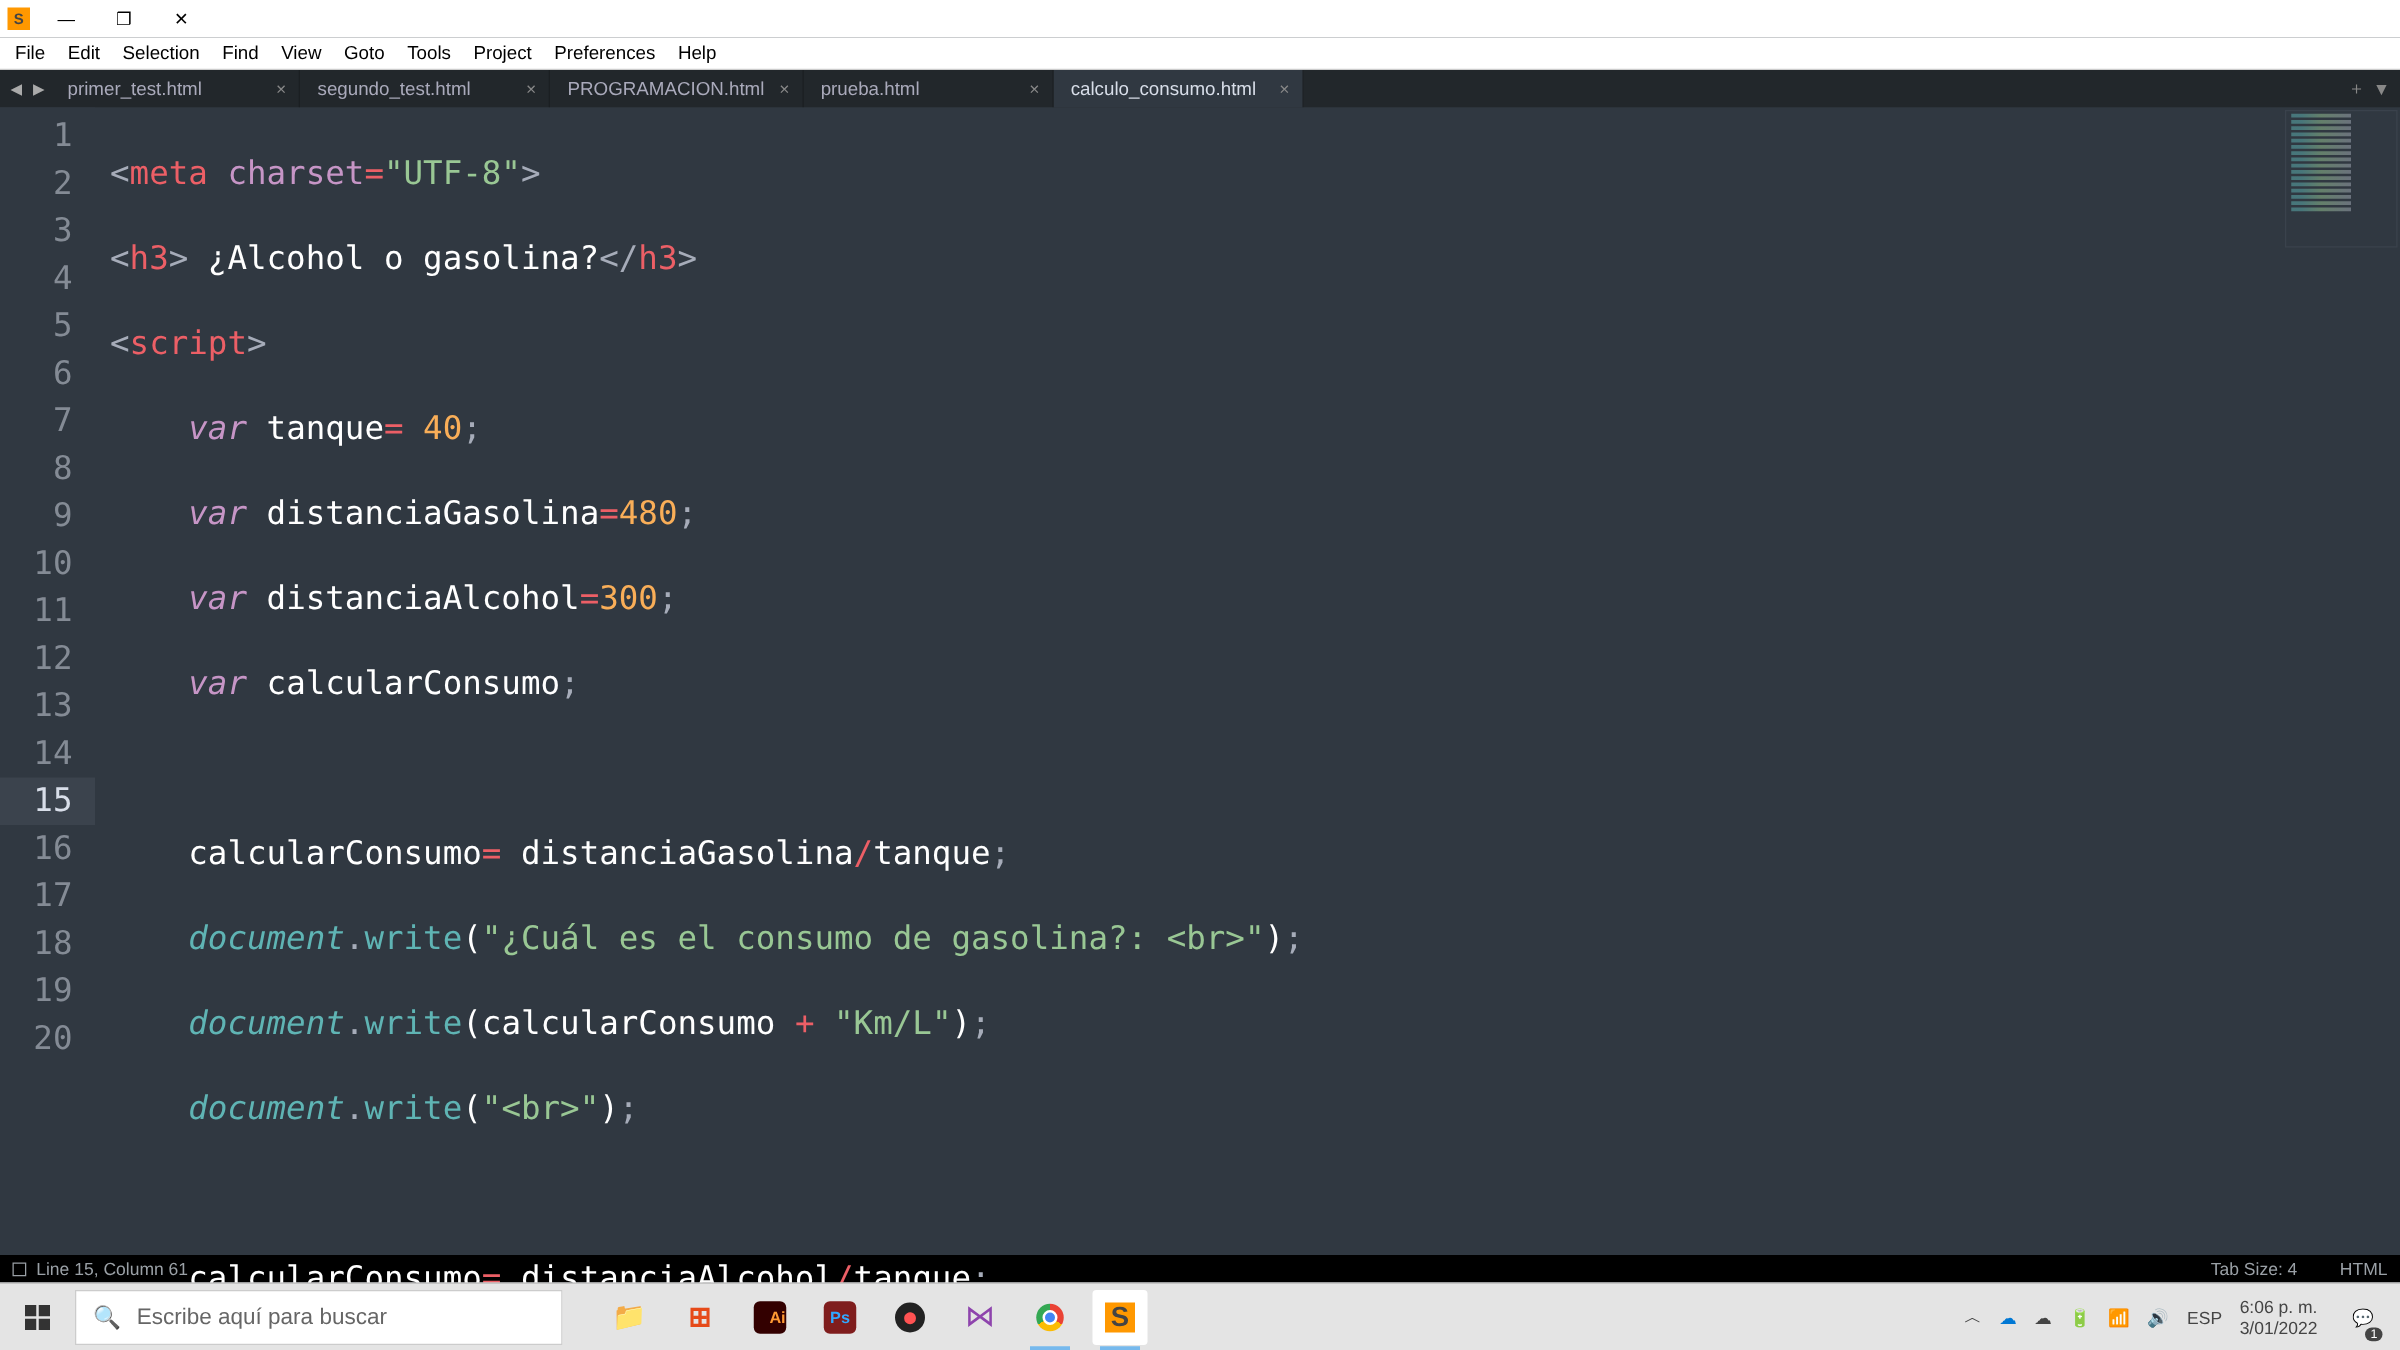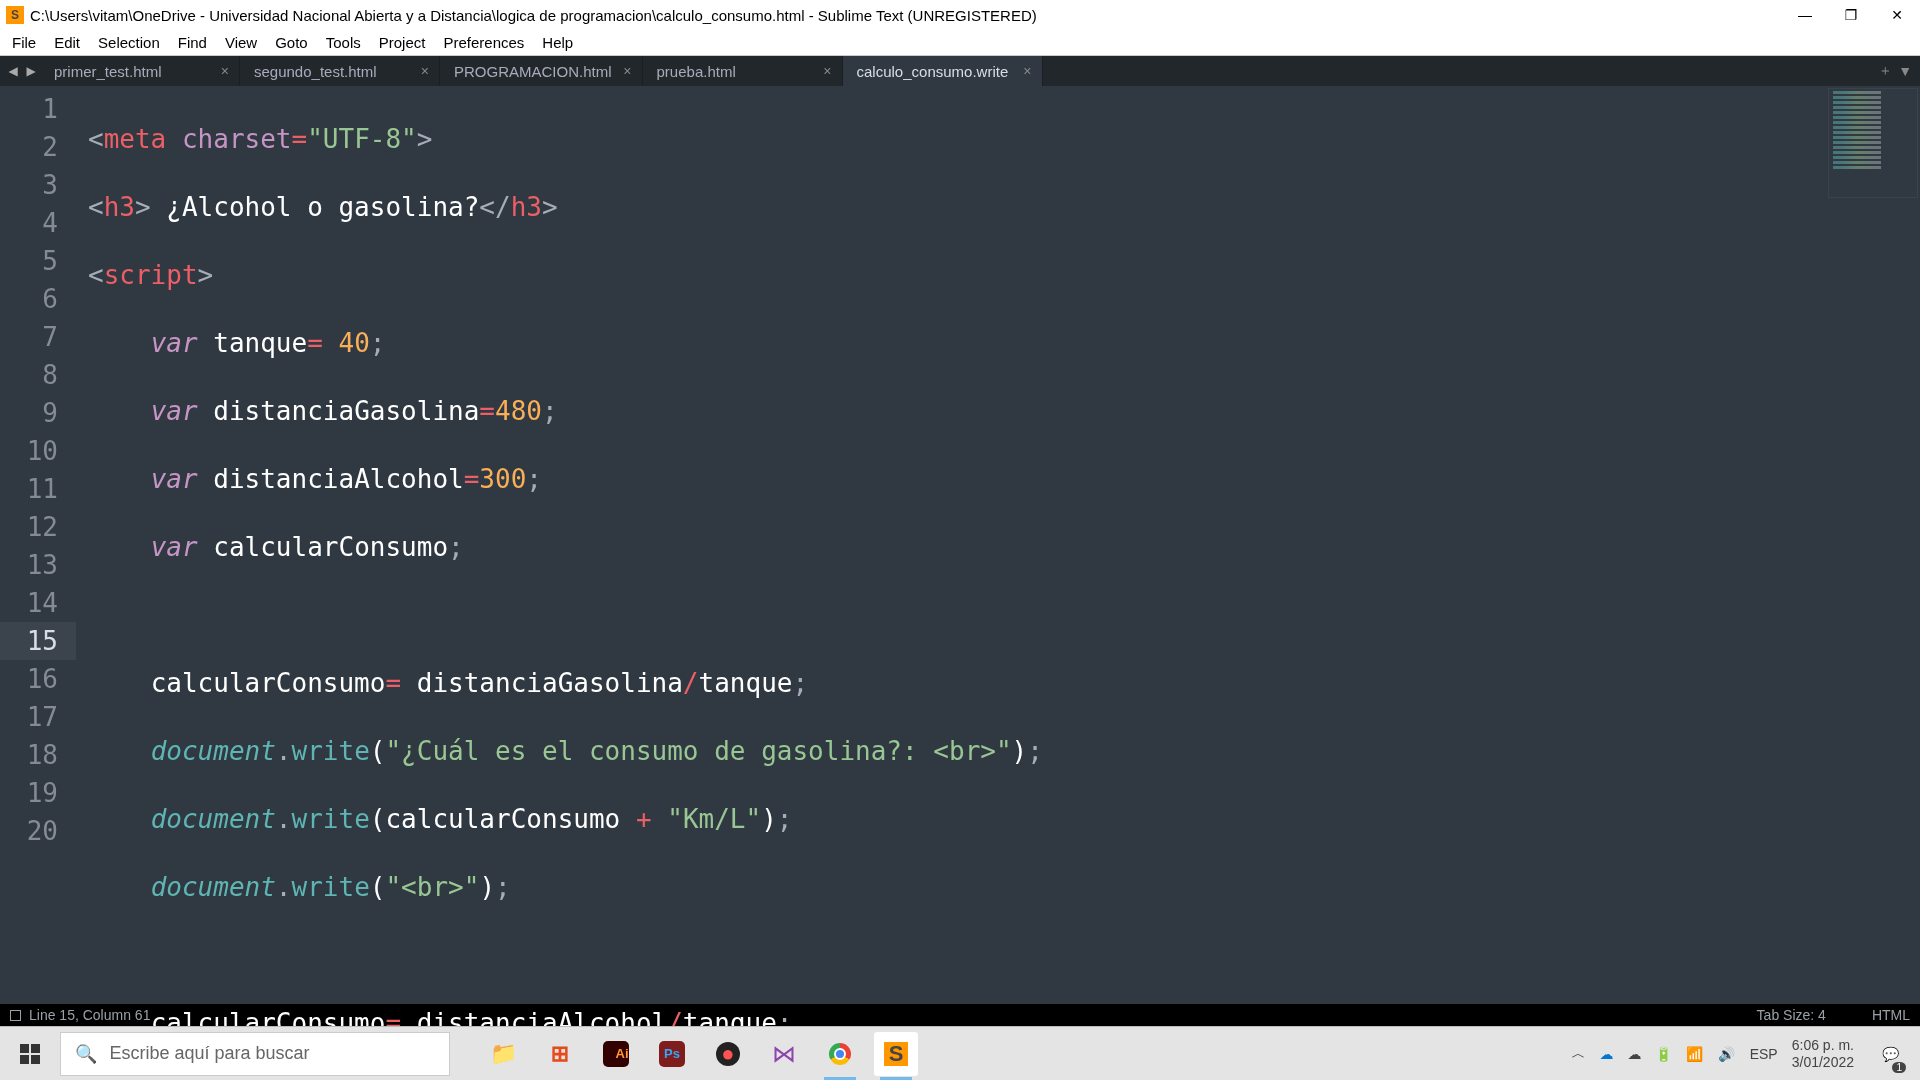--- a/index.html
+++ b/index.html
@@ -178,21 +178,21 @@
 }
 .statusbar .sb-left { display: flex; gap: 8px; align-items: center; }
 .statusbar .sb-box {
   width: 11px; height: 11px;
   border: 1px solid #9aa0a6;
   display: inline-block;
 }
 .statusbar .sb-right {
   margin-left: auto;
   display: flex;
-  gap: 46px;
+  gap: 34px;
 }
 .taskbar {
   height: 54px;
   background: #e4e4e4;
   display: flex;
   align-items: center;
   padding: 0 0 0 2px;
   gap: 2px;
   position: relative;
   border-top: 1px solid #bbb;
@@ -262,21 +262,20 @@
   padding: 0 4px;
 }
 .ai-sq { width:26px;height:26px;background:#330000;color:#ff9933;display:flex;align-items:center;justify-content:center;font-size:13px;font-weight:bold;border-radius:5px;padding-left:12px;}
 .ps-sq { width:26px;height:26px;background:#7f1d1d;color:#31a8ff;display:flex;align-items:center;justify-content:center;font-size:13px;font-weight:bold;border-radius:5px;}
 </style>
 </head>
 <body>
 
 <div class="titlebar">
   <div class="icon-slot">S</div>
-  <div class="title-text">C:\Users\vitam\OneDrive - Universidad Nacional Abierta y a Distancia\logica de programacion\calculo_consumo.html - Sublime Text (UNREGISTERED)</div>
   <div class="winbtn">―</div>
   <div class="winbtn">❐</div>
   <div class="winbtn">✕</div>
 </div>
 
 <div class="menubar">
   <div class="menu-item">File</div>
   <div class="menu-item">Edit</div>
   <div class="menu-item">Selection</div>
   <div class="menu-item">Find</div>
@@ -301,21 +300,21 @@
     </div>
   <div class="tab">
       <span>PROGRAMACION.html</span>
       <span class="close">×</span>
     </div>
   <div class="tab">
       <span>prueba.html</span>
       <span class="close">×</span>
     </div>
   <div class="tab active">
-      <span>calculo_consumo.write</span>
+      <span>calculo_consumo.html</span>
       <span class="close">×</span>
     </div>
   <div class="right-btns">
     <span>＋</span>
     <span>▼</span>
   </div>
 </div>
 
 <div class="editor-wrap">
   <div class="gutter">

